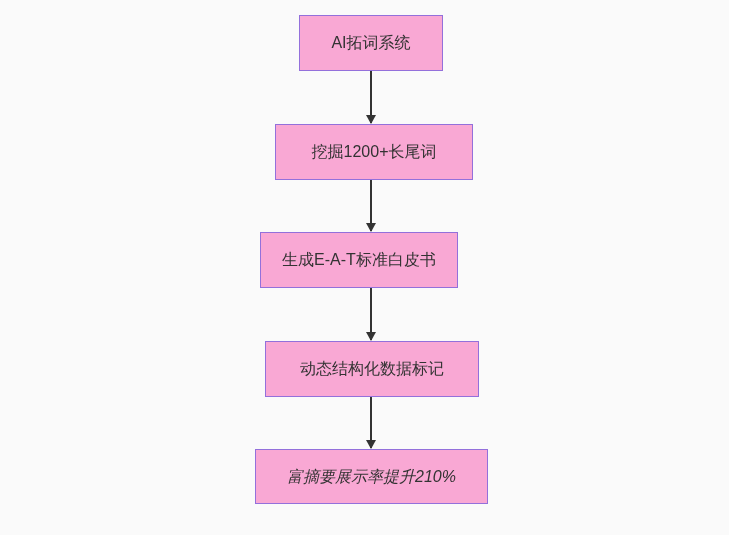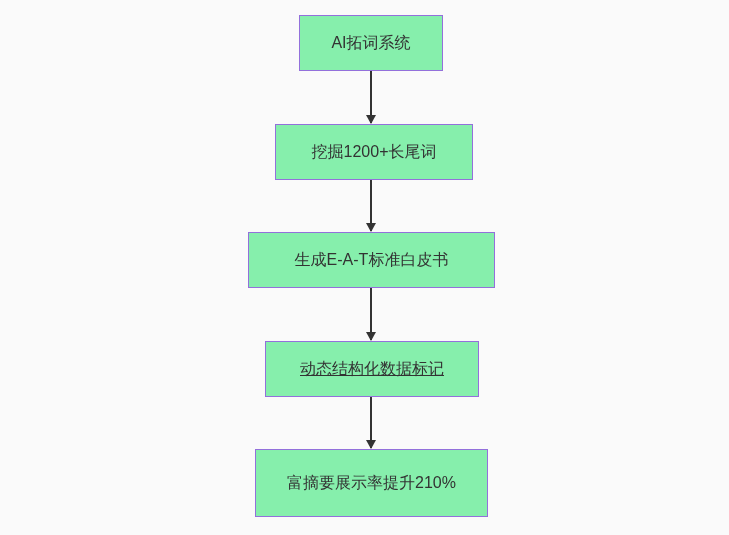--- a/index.html
+++ b/index.html
@@ -14,36 +14,36 @@
     overflow: hidden;
   }
   .canvas {
     position: relative;
     width: 729px;
     height: 535px;
   }
   .flow-node {
     position: absolute;
     box-sizing: border-box;
-    background: #86efac;
+    background: #f9a8d4;
     border: 1px solid #9370DB;
     display: flex;
     align-items: center;
     justify-content: center;
     color: #333333;
     font-size: 16px;
     line-height: 1.2;
     white-space: nowrap;
     text-align: center;
   }
   .node-1 { left: 299px; top: 15px;  width: 144px; height: 56px; }
   .node-2 { left: 275px; top: 124px; width: 198px; height: 56px; justify-content: center; }
-  .node-3 { left: 248px; top: 232px; width: 247px; height: 56px; }
-  .node-4 { left: 265px; top: 341px; width: 214px; height: 56px; text-decoration: underline; }
-  .node-5 { left: 255px; top: 449px; width: 233px; height: 68px; }
+  .node-3 { left: 260px; top: 232px; width: 198px; height: 56px; }
+  .node-4 { left: 265px; top: 341px; width: 214px; height: 56px; }
+  .node-5 { left: 255px; top: 449px; width: 233px; height: 55px; font-style: italic; }
 
   .flow-edge {
     position: absolute;
     left: 370px;
     width: 2px;
     background: #333333;
   }
   .edge-1 { top: 71px;  height: 52px; }
   .edge-2 { top: 180px; height: 51px; }
   .edge-3 { top: 288px; height: 52px; }

